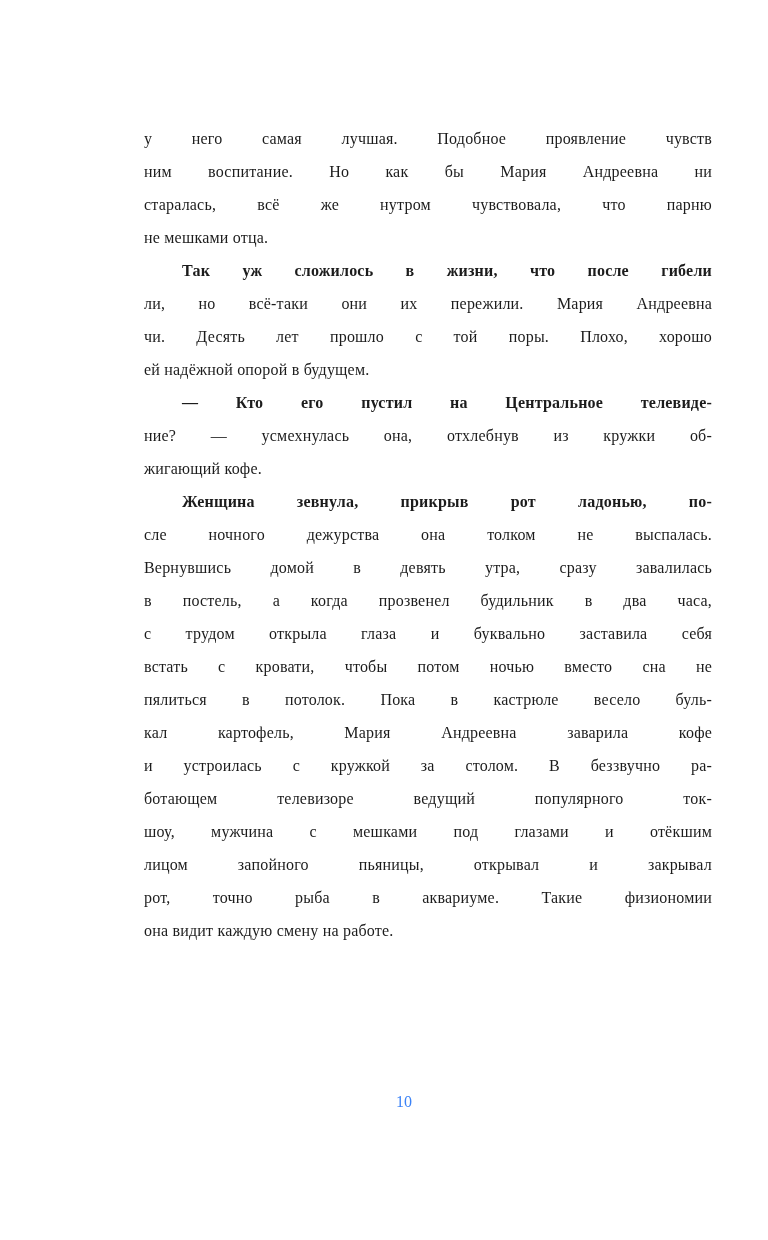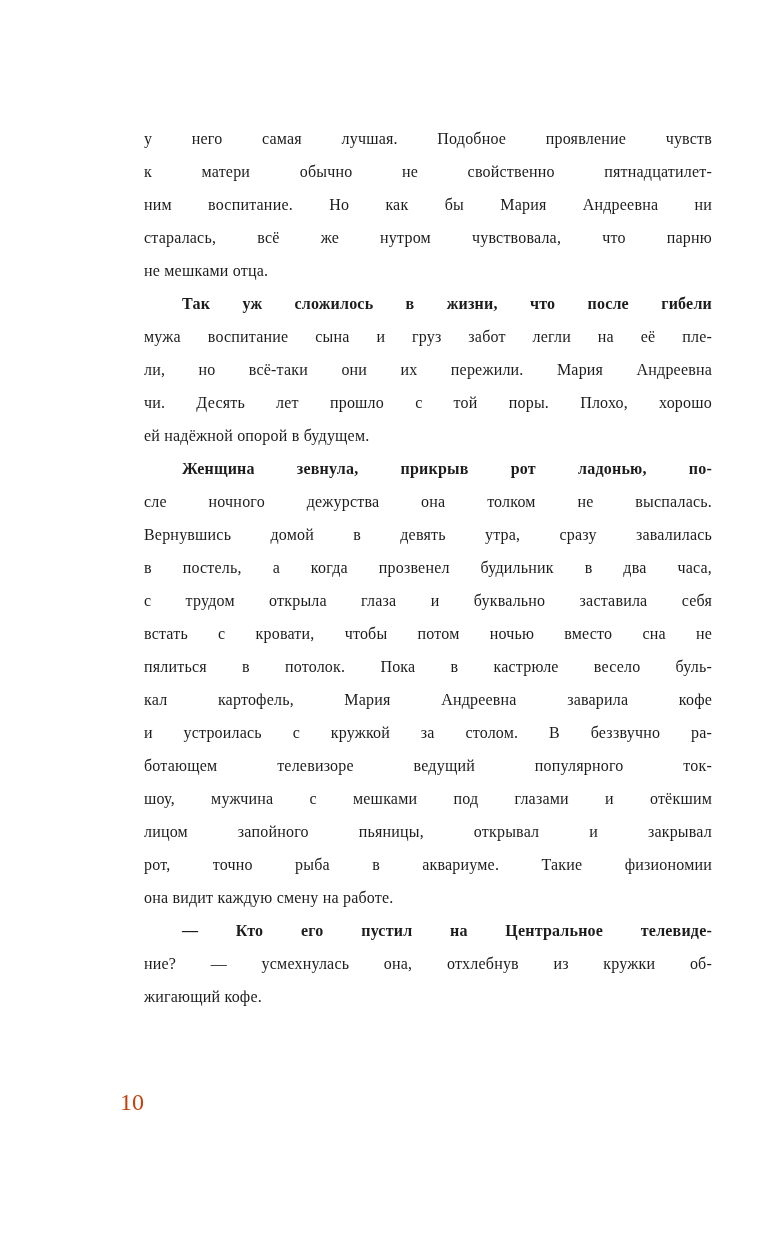--- a/index.html
+++ b/index.html
@@ -42,61 +42,59 @@
   }
   .line.indent {
     text-indent: 38px;
     font-weight: bold;
   }
   .page-number {
     position: absolute;
     left: 120px;
     top: 1090px;
     width: 568px;
-    text-align: left;
-    font-size: 24px;
+    text-align: center;
+    font-size: 16px;
     line-height: 24px;
-    color: #c2410c;
+    color: #3b82f6;
   }
 </style>
 </head>
 <body>
 
 <div class="page">
   <div class="text-block">
       <div class="paragraph">
         <div class="line">у него самая лучшая. Подобное проявление чувств</div>
-        <div class="line">к матери обычно не свойственно пятнадцатилет-</div>
         <div class="line">ним воспитание. Но как бы Мария Андреевна ни</div>
         <div class="line">старалась, всё же нутром чувствовала, что парню</div>
         <div class="line last">не мешками отца.</div>
       </div>
       <div class="paragraph">
         <div class="line indent">Так уж сложилось в жизни, что после гибели</div>
-        <div class="line">мужа воспитание сына и груз забот легли на её пле-</div>
         <div class="line">ли, но всё-таки они их пережили. Мария Андреевна</div>
         <div class="line">чи. Десять лет прошло с той поры. Плохо, хорошо</div>
         <div class="line last">ей надёжной опорой в будущем.</div>
+      </div>
+      <div class="paragraph">
+        <div class="line indent">— Кто его пустил на Центральное телевиде-</div>
+        <div class="line">ние? — усмехнулась она, отхлебнув из кружки об-</div>
+        <div class="line last">жигающий кофе.</div>
       </div>
       <div class="paragraph">
         <div class="line indent">Женщина зевнула, прикрыв рот ладонью, по-</div>
         <div class="line">сле ночного дежурства она толком не выспалась.</div>
         <div class="line">Вернувшись домой в девять утра, сразу завалилась</div>
         <div class="line">в постель, а когда прозвенел будильник в два часа,</div>
         <div class="line">с трудом открыла глаза и буквально заставила себя</div>
         <div class="line">встать с кровати, чтобы потом ночью вместо сна не</div>
         <div class="line">пялиться в потолок. Пока в кастрюле весело буль-</div>
         <div class="line">кал картофель, Мария Андреевна заварила кофе</div>
         <div class="line">и устроилась с кружкой за столом. В беззвучно ра-</div>
         <div class="line">ботающем телевизоре ведущий популярного ток-</div>
         <div class="line">шоу, мужчина с мешками под глазами и отёкшим</div>
         <div class="line">лицом запойного пьяницы, открывал и закрывал</div>
         <div class="line">рот, точно рыба в аквариуме. Такие физиономии</div>
         <div class="line last">она видит каждую смену на работе.</div>
       </div>
-      <div class="paragraph">
-        <div class="line indent">— Кто его пустил на Центральное телевиде-</div>
-        <div class="line">ние? — усмехнулась она, отхлебнув из кружки об-</div>
-        <div class="line last">жигающий кофе.</div>
-      </div>
     </div>
   <div class="page-number">10</div>
 </div>
 
 </body></html>

